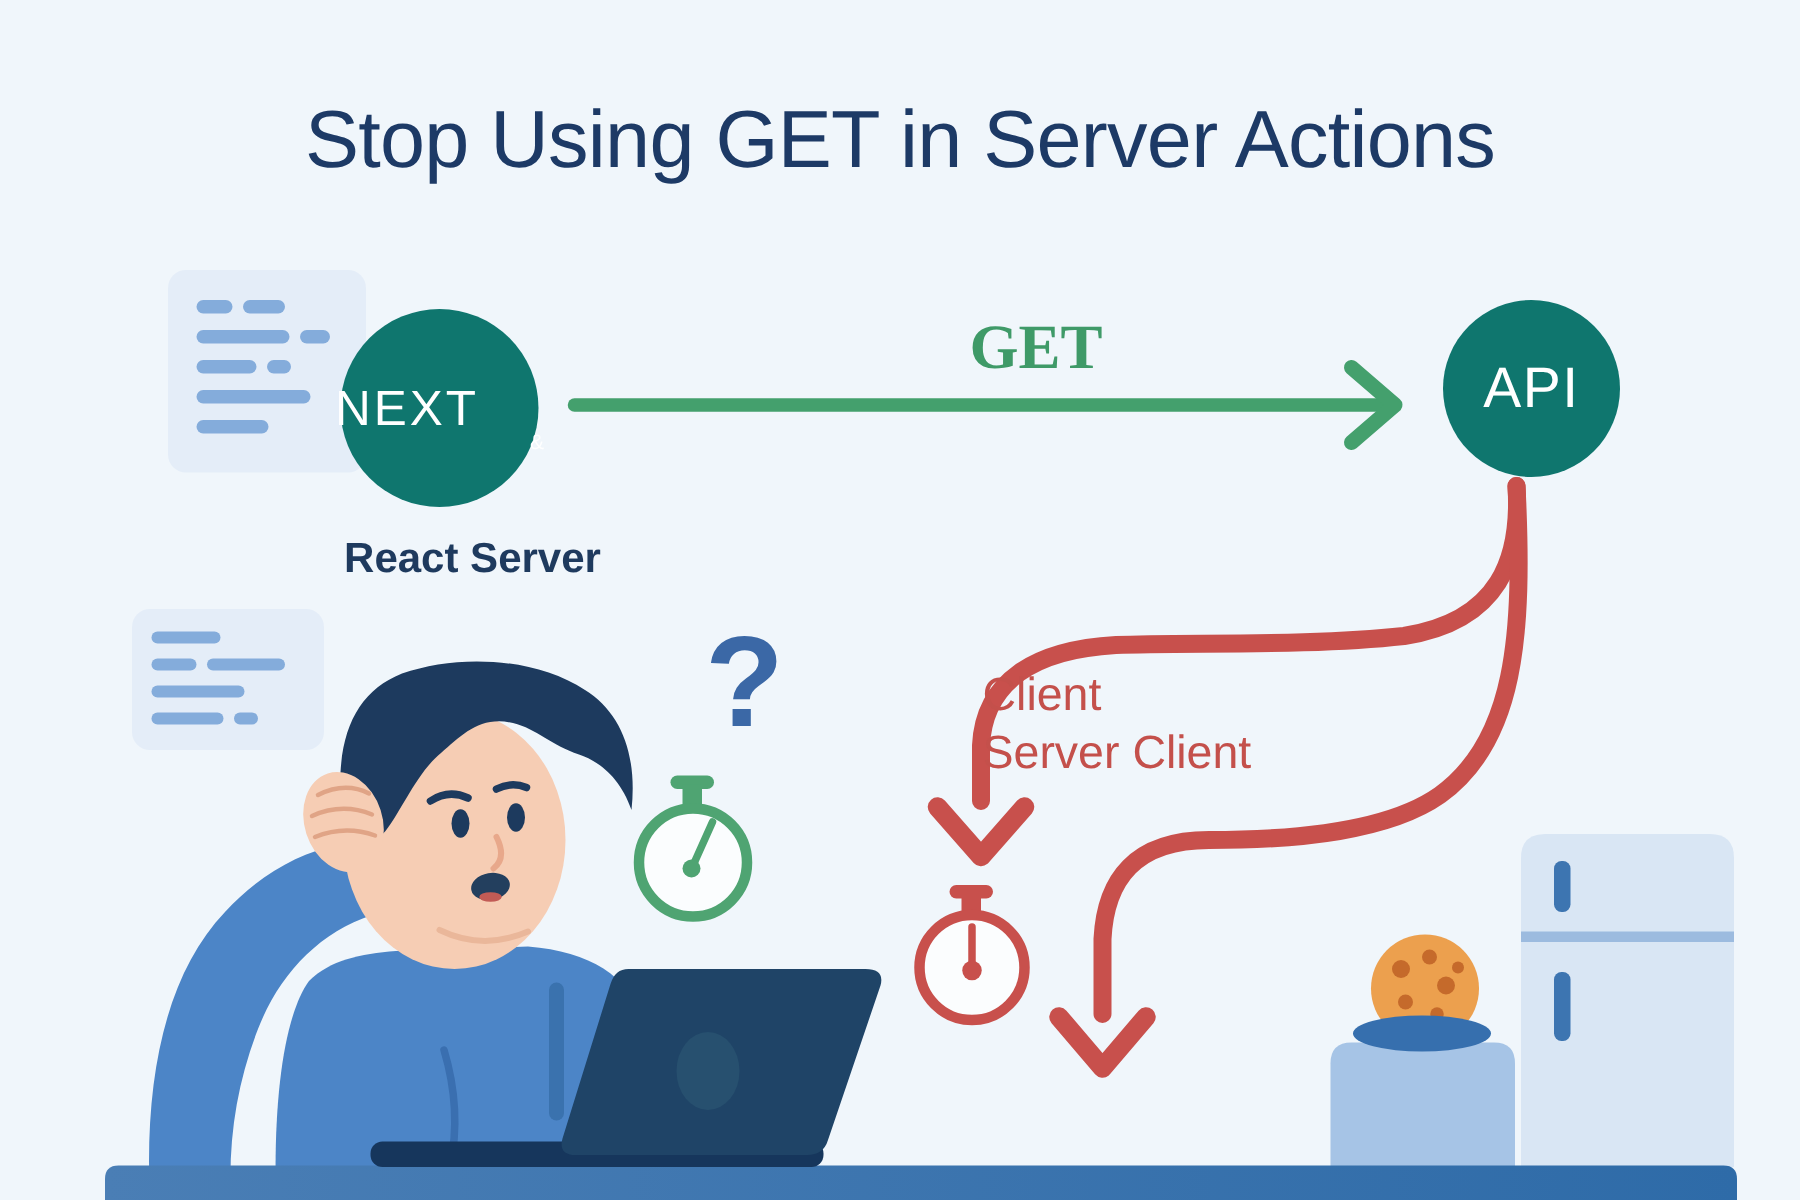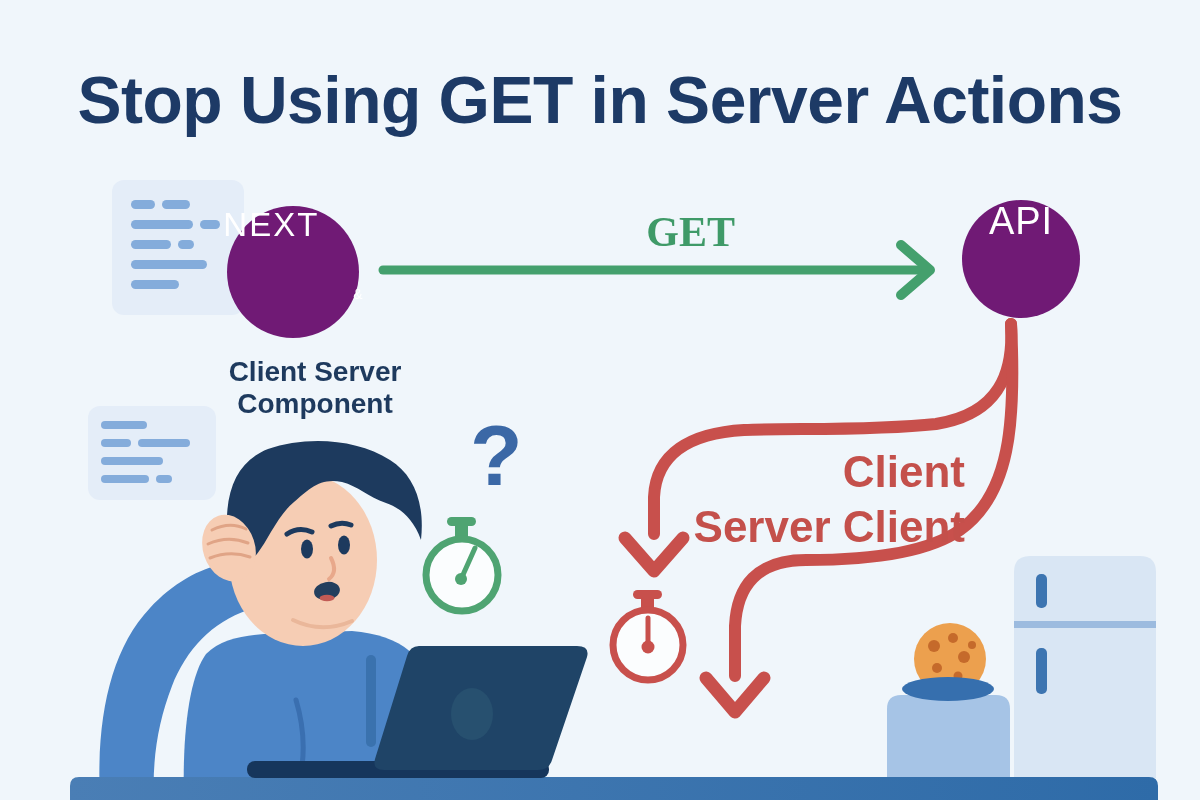--- a/index.html
+++ b/index.html
@@ -4,42 +4,42 @@
 <style>
   html,body{margin:0;padding:0;background:#ffffff;}
   .canvas{
     position:relative;width:1200px;height:800px;overflow:hidden;
     background:#f0f6fb;
     font-family:"Liberation Sans",sans-serif;
   }
   .abs{position:absolute;}
   .page-title{
     left:0;right:0;top:62px;text-align:center;
-    font-size:66px;font-weight:700;letter-spacing:-0.5px;
+    font-size:54px;font-weight:400;letter-spacing:-0.5px;
     color:#1d3a66;
   }
   
   .doc-card{background:#e4edf8;border-radius:12px;}
   .doc-card .row{display:flex;gap:7px;}
   .pill{background:#84acdb;border-radius:5px;height:9px;}
   .card-1{left:112px;top:180px;width:132px;height:135px;padding:20px 0 0 19px;box-sizing:border-box;}
   .card-1 .row{margin-bottom:11px;}
   .card-2{left:88px;top:406px;width:128px;height:94px;padding:15px 0 0 13px;box-sizing:border-box;}
   .card-2 .pill{height:8px;}
   .card-2 .row{margin-bottom:10px;}
   
-  .node-circle{border-radius:50%;background:#701a75;display:flex;align-items:flex-start;justify-content:center;color:#ffffff;gap:32px;}
+  .node-circle{border-radius:50%;background:#0f766e;display:flex;align-items:center;justify-content:center;color:#ffffff;gap:32px;}
   .next-circle{left:227px;top:206px;width:132px;height:132px;}
   .next-logo{font-size:33px;font-weight:400;letter-spacing:2px;}
   .next-suffix{font-size:14px;align-self:flex-end;margin:0 0 36px 2px;}
   .api-circle{left:962px;top:200px;width:118px;height:118px;font-size:38px;font-weight:400;letter-spacing:1px;}
   
   .rsc-caption{left:160px;top:356px;width:310px;text-align:center;color:#1e3a5e;font-size:28px;font-weight:800;line-height:1.15;}
   .get-label{left:435px;top:208px;width:300px;text-align:right;color:#3f9a68;font-size:42px;font-weight:800;font-family:Liberation Serif, serif;}
-  .client-caption{left:655px;top:444px;width:310px;text-align:right;color:#c4504b;font-size:44px;font-weight:700;line-height:1.25;}
+  .client-caption{left:655px;top:444px;width:310px;text-align:left;color:#c4504b;font-size:31px;font-weight:400;line-height:1.25;}
   .question-mark{left:470px;top:406px;font-size:86px;font-weight:700;color:#3b68a6;}
   .z1{z-index:1}.z2{z-index:2}.z3{z-index:3}
   svg{display:block;}
 </style>
 </head>
 <body>
 
 <div class="canvas">
 
   <div class="abs doc-card card-1 z1">
@@ -175,22 +175,21 @@
   </svg>
 
   <div class="abs page-title z3">Stop Using GET in Server Actions</div>
 
   <div class="abs node-circle next-circle z3">
     <span class="next-logo">NEXT</span>
     <span class="next-suffix">&amp;</span>
   </div>
 
   <div class="abs rsc-caption z3">
-    <div>Client Server</div>
-    <div>Component</div>
+    <div>React Server</div>
   </div>
 
   <div class="abs get-label z3">GET</div>
 
   <div class="abs node-circle api-circle z3">
     <span>API</span>
   </div>
 
   <div class="abs client-caption z3">
     <div>Client</div>

